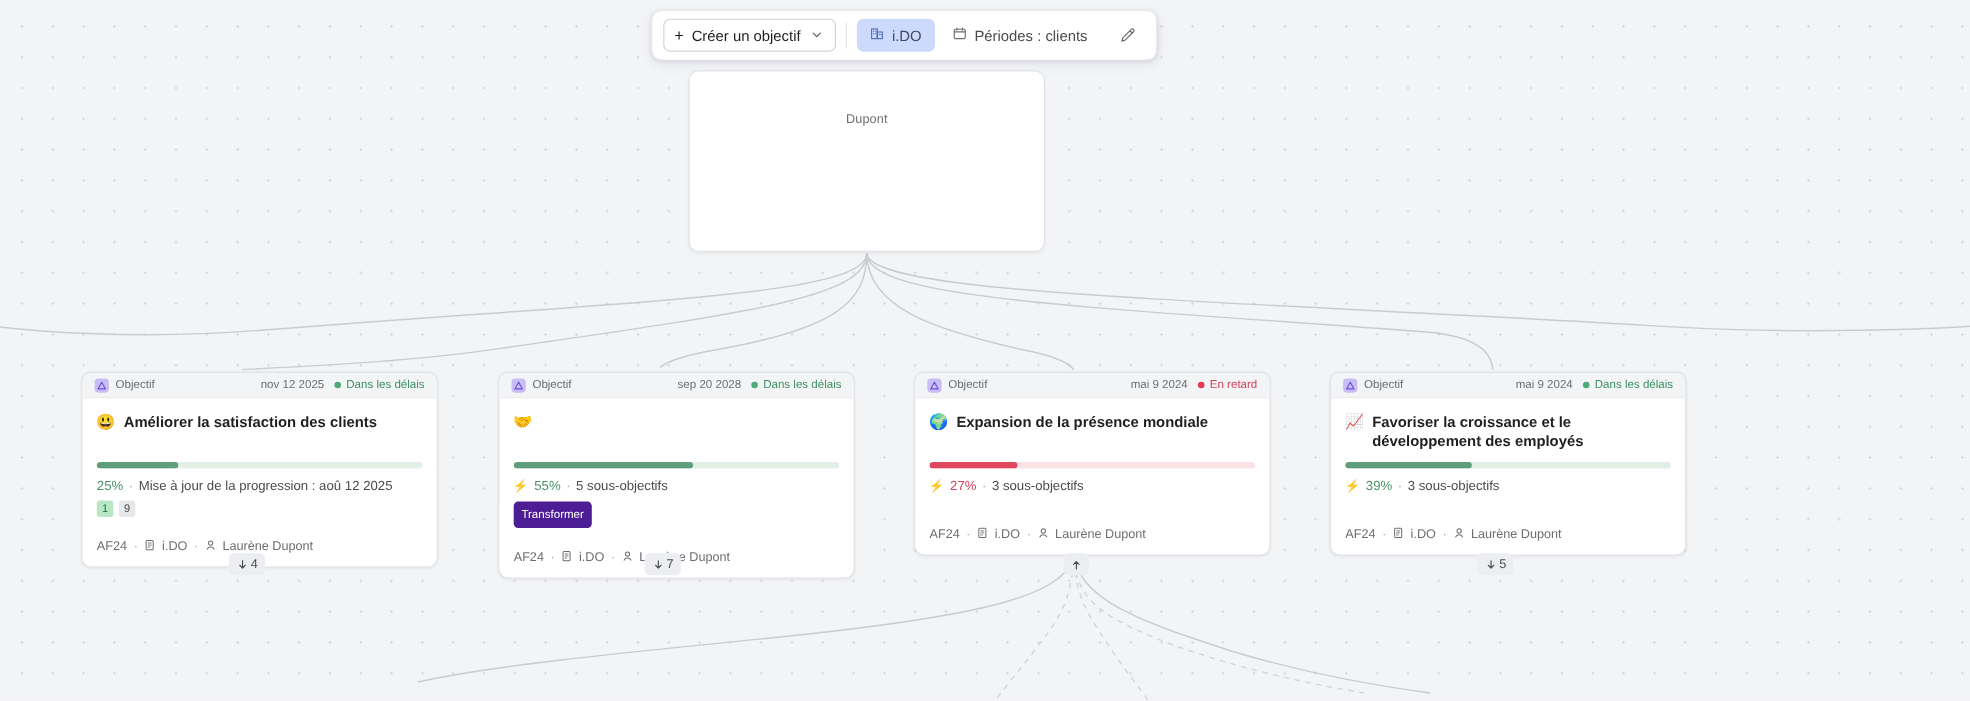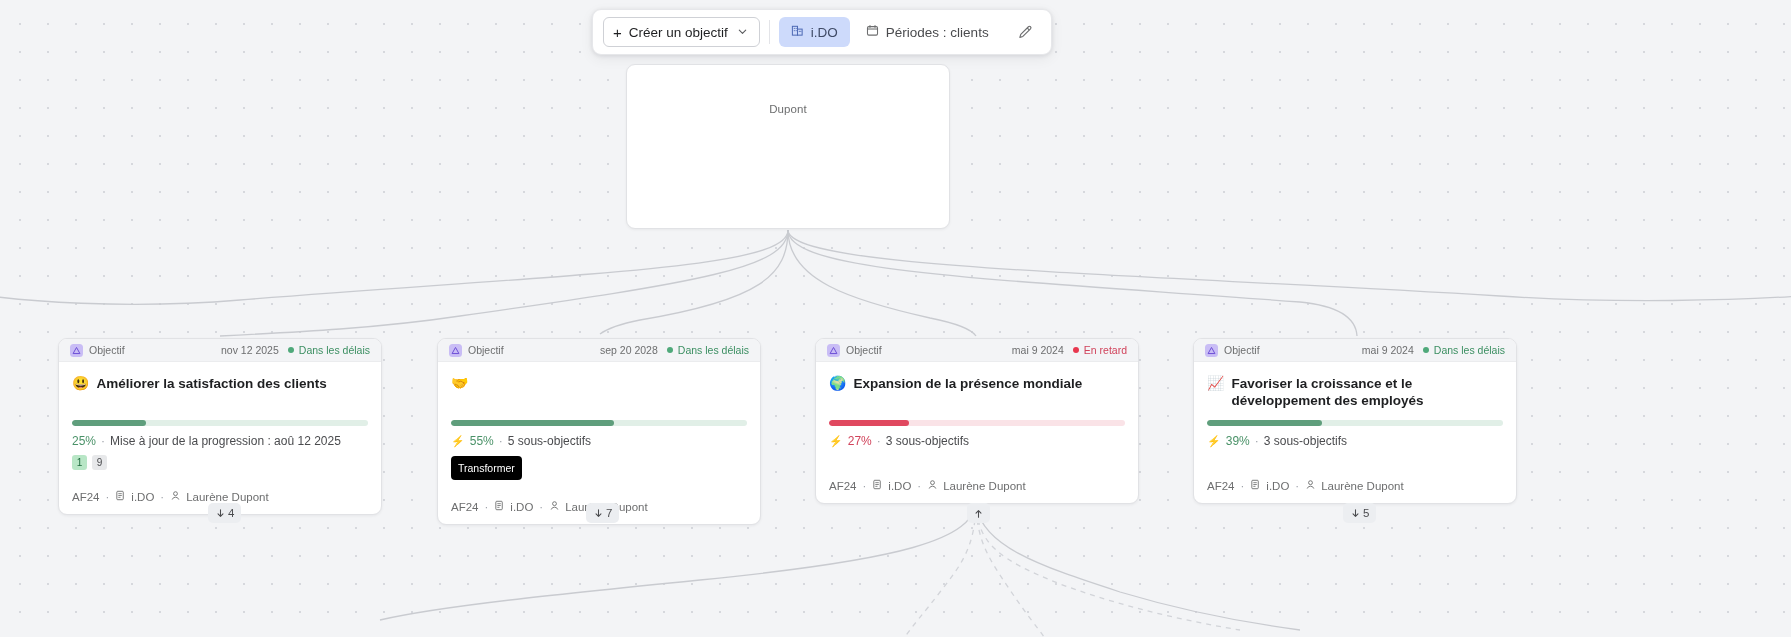--- a/index.html
+++ b/index.html
@@ -79,20 +79,21 @@
 
   
   .card {
     position: absolute; top: 338px;
     width: 324px;
     background: #fff;
     border: 1px solid #e1e2e5;
     border-radius: 9px;
     box-shadow: 0 1px 3px rgba(16,18,27,.06);
     overflow: hidden;
+    margin-left: 16px;
   }
   .card-head {
     display: flex; align-items: center;
     height: 23px; padding: 0 11px;
     background: #f3f4f6;
     border-bottom: 1px solid #ebecee;
     font-size: 10.5px; color: #6d6e6f;
   }
   .goal-badge {
     width: 13px; height: 13px; border-radius: 3.5px;
@@ -124,21 +125,21 @@
   .badges { display: flex; gap: 5px; margin-top: 7px; }
   .mini-badge {
     min-width: 15px; height: 15px; padding: 0 4px;
     border-radius: 3px; font-size: 10px;
     display: flex; align-items: center; justify-content: center;
   }
   .tag {
     display: inline-flex; align-items: center;
     height: 17px; padding: 12px 7px; margin-top: 8px;
     border-radius: 4px; font-size: 10.5px;
-    background: #000000; color: #ffffff;
+    background: #4c1d95; color: #ffffff;
   }
   .card-foot {
     display: flex; align-items: center; gap: 6px;
     padding: 9px 13px 11px 13px;
     font-size: 11.5px; color: #6d6e6f;
   }
   .foot-piece { display: flex; align-items: center; gap: 5px; }
 
   
   .chip {

